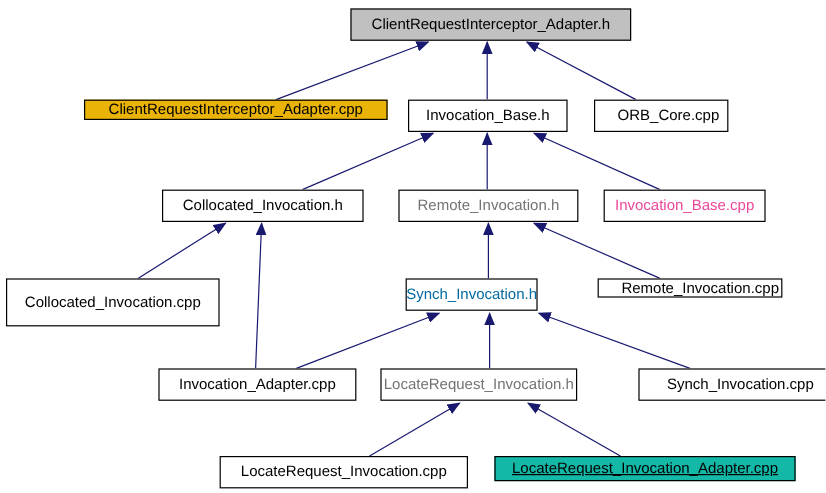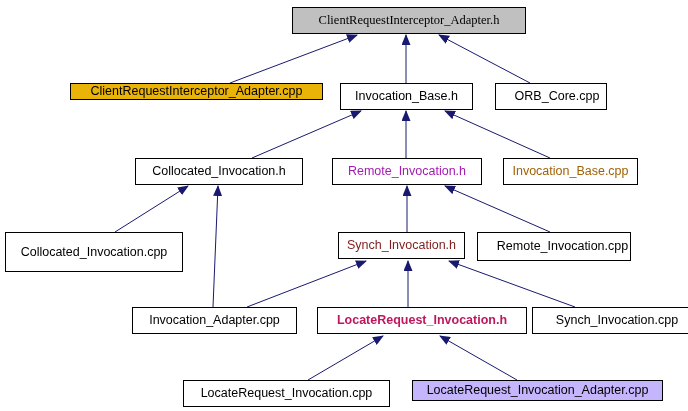--- a/index.html
+++ b/index.html
@@ -53,29 +53,29 @@
       <line x1="213" y1="307" x2="218" y2="186" stroke="#191970" marker-end="url(#arrowhead)"></line>
       <line x1="407" y1="232" x2="407" y2="186" stroke="#191970" marker-end="url(#arrowhead)"></line>
       <line x1="550" y1="232" x2="445" y2="186" stroke="#191970" marker-end="url(#arrowhead)"></line>
       <line x1="247" y1="307" x2="366" y2="261" stroke="#191970" marker-end="url(#arrowhead)"></line>
       <line x1="408" y1="307" x2="408" y2="261" stroke="#191970" marker-end="url(#arrowhead)"></line>
       <line x1="575" y1="307" x2="449" y2="261" stroke="#191970" marker-end="url(#arrowhead)"></line>
       <line x1="308" y1="380" x2="383" y2="336" stroke="#191970" marker-end="url(#arrowhead)"></line>
       <line x1="517" y1="380" x2="440" y2="336" stroke="#191970" marker-end="url(#arrowhead)"></line>
     </svg>
   <div id="nodes-layer">
-      <div class="node main" style="left: 292px; top: 7px; width: 234px; height: 27px; background: rgb(192, 192, 192); border-color: rgb(0, 0, 0); color: rgb(0, 0, 0); font-family: Liberation Serif, serif;">ClientRequestInterceptor_Adapter.h</div>
+      <div class="node main" style="left: 292px; top: 7px; width: 234px; height: 27px; background: rgb(192, 192, 192); border-color: rgb(0, 0, 0); color: rgb(0, 0, 0);">ClientRequestInterceptor_Adapter.h</div>
       <div class="node" style="left: 70px; top: 83px; width: 253px; height: 17px; background: #eab308; border-color: rgb(0, 0, 0); color: rgb(0, 0, 0);">ClientRequestInterceptor_Adapter.cpp</div>
       <div class="node" style="left: 340px; top: 83px; width: 133px; height: 27px; background: rgb(255, 255, 255); border-color: rgb(0, 0, 0); color: rgb(0, 0, 0); text-align: right;">Invocation_Base.h</div>
       <div class="node" style="left: 495px; top: 83px; width: 112px; height: 27px; background: rgb(255, 255, 255); border-color: rgb(0, 0, 0); color: rgb(0, 0, 0); padding-left: 12px;">ORB_Core.cpp</div>
       <div class="node" style="left: 135px; top: 158px; width: 168px; height: 27px; background: rgb(255, 255, 255); border-color: rgb(0, 0, 0); color: rgb(0, 0, 0);">Collocated_Invocation.h</div>
-      <div class="node" style="left: 332px; top: 158px; width: 150px; height: 27px; background: rgb(255, 255, 255); border-color: rgb(0, 0, 0); color: #a21caf;">Remote_Invocation.h</div>
-      <div class="node" style="left: 503px; top: 158px; width: 135px; height: 27px; background: rgb(255, 255, 255); border-color: rgb(0, 0, 0); color: #a16207;">Invocation_Base.cpp</div>
+      <div class="node" style="left: 332px; top: 158px; width: 150px; height: 27px; background: rgb(255, 255, 255); border-color: rgb(0, 0, 0); color: #737373;">Remote_Invocation.h</div>
+      <div class="node" style="left: 503px; top: 158px; width: 135px; height: 27px; background: rgb(255, 255, 255); border-color: rgb(0, 0, 0); color: #ec4899;">Invocation_Base.cpp</div>
       <div class="node" style="left: 5px; top: 232px; width: 178px; height: 40px; background: rgb(255, 255, 255); border-color: rgb(0, 0, 0); color: rgb(0, 0, 0);">Collocated_Invocation.cpp</div>
-      <div class="node" style="left: 338px; top: 232px; width: 127px; height: 27px; background: rgb(255, 255, 255); border-color: rgb(0, 0, 0); color: #7f1d1d;">Synch_Invocation.h</div>
-      <div class="node" style="left: 477px; top: 232px; width: 154px; height: 29px; background: rgb(255, 255, 255); border-color: rgb(0, 0, 0); color: rgb(0, 0, 0); padding-left: 17px;">Remote_Invocation.cpp</div>
+      <div class="node" style="left: 338px; top: 232px; width: 110px; height: 27px; background: rgb(255, 255, 255); border-color: rgb(0, 0, 0); color: #0369a1;">Synch_Invocation.h</div>
+      <div class="node" style="left: 498px; top: 232px; width: 154px; height: 16px; background: rgb(255, 255, 255); border-color: rgb(0, 0, 0); color: rgb(0, 0, 0); padding-left: 17px;">Remote_Invocation.cpp</div>
       <div class="node" style="left: 132px; top: 307px; width: 165px; height: 27px; background: rgb(255, 255, 255); border-color: rgb(0, 0, 0); color: rgb(0, 0, 0);">Invocation_Adapter.cpp</div>
-      <div class="node" style="left: 317px; top: 307px; width: 210px; height: 27px; background: rgb(255, 255, 255); border-color: rgb(0, 0, 0); color: #be185d; font-weight: bold;">LocateRequest_Invocation.h</div>
+      <div class="node" style="left: 317px; top: 307px; width: 164px; height: 27px; background: rgb(255, 255, 255); border-color: rgb(0, 0, 0); color: #737373;">LocateRequest_Invocation.h</div>
       <div class="node" style="left: 532px; top: 307px; width: 170px; height: 27px; background: rgb(255, 255, 255); border-color: rgb(0, 0, 0); color: rgb(0, 0, 0);">Synch_Invocation.cpp</div>
       <div class="node" style="left: 183px; top: 380px; width: 207px; height: 27px; background: rgb(255, 255, 255); border-color: rgb(0, 0, 0); color: rgb(0, 0, 0);">LocateRequest_Invocation.cpp</div>
-      <div class="node" style="left: 412px; top: 380px; width: 251px; height: 21px; background: #c4b5fd; border-color: rgb(0, 0, 0); color: rgb(0, 0, 0);">LocateRequest_Invocation_Adapter.cpp</div>
+      <div class="node" style="left: 412px; top: 380px; width: 251px; height: 21px; background: #14b8a6; border-color: rgb(0, 0, 0); color: rgb(0, 0, 0); text-decoration: underline;">LocateRequest_Invocation_Adapter.cpp</div>
     </div>
 </div>
 
 </body></html>

